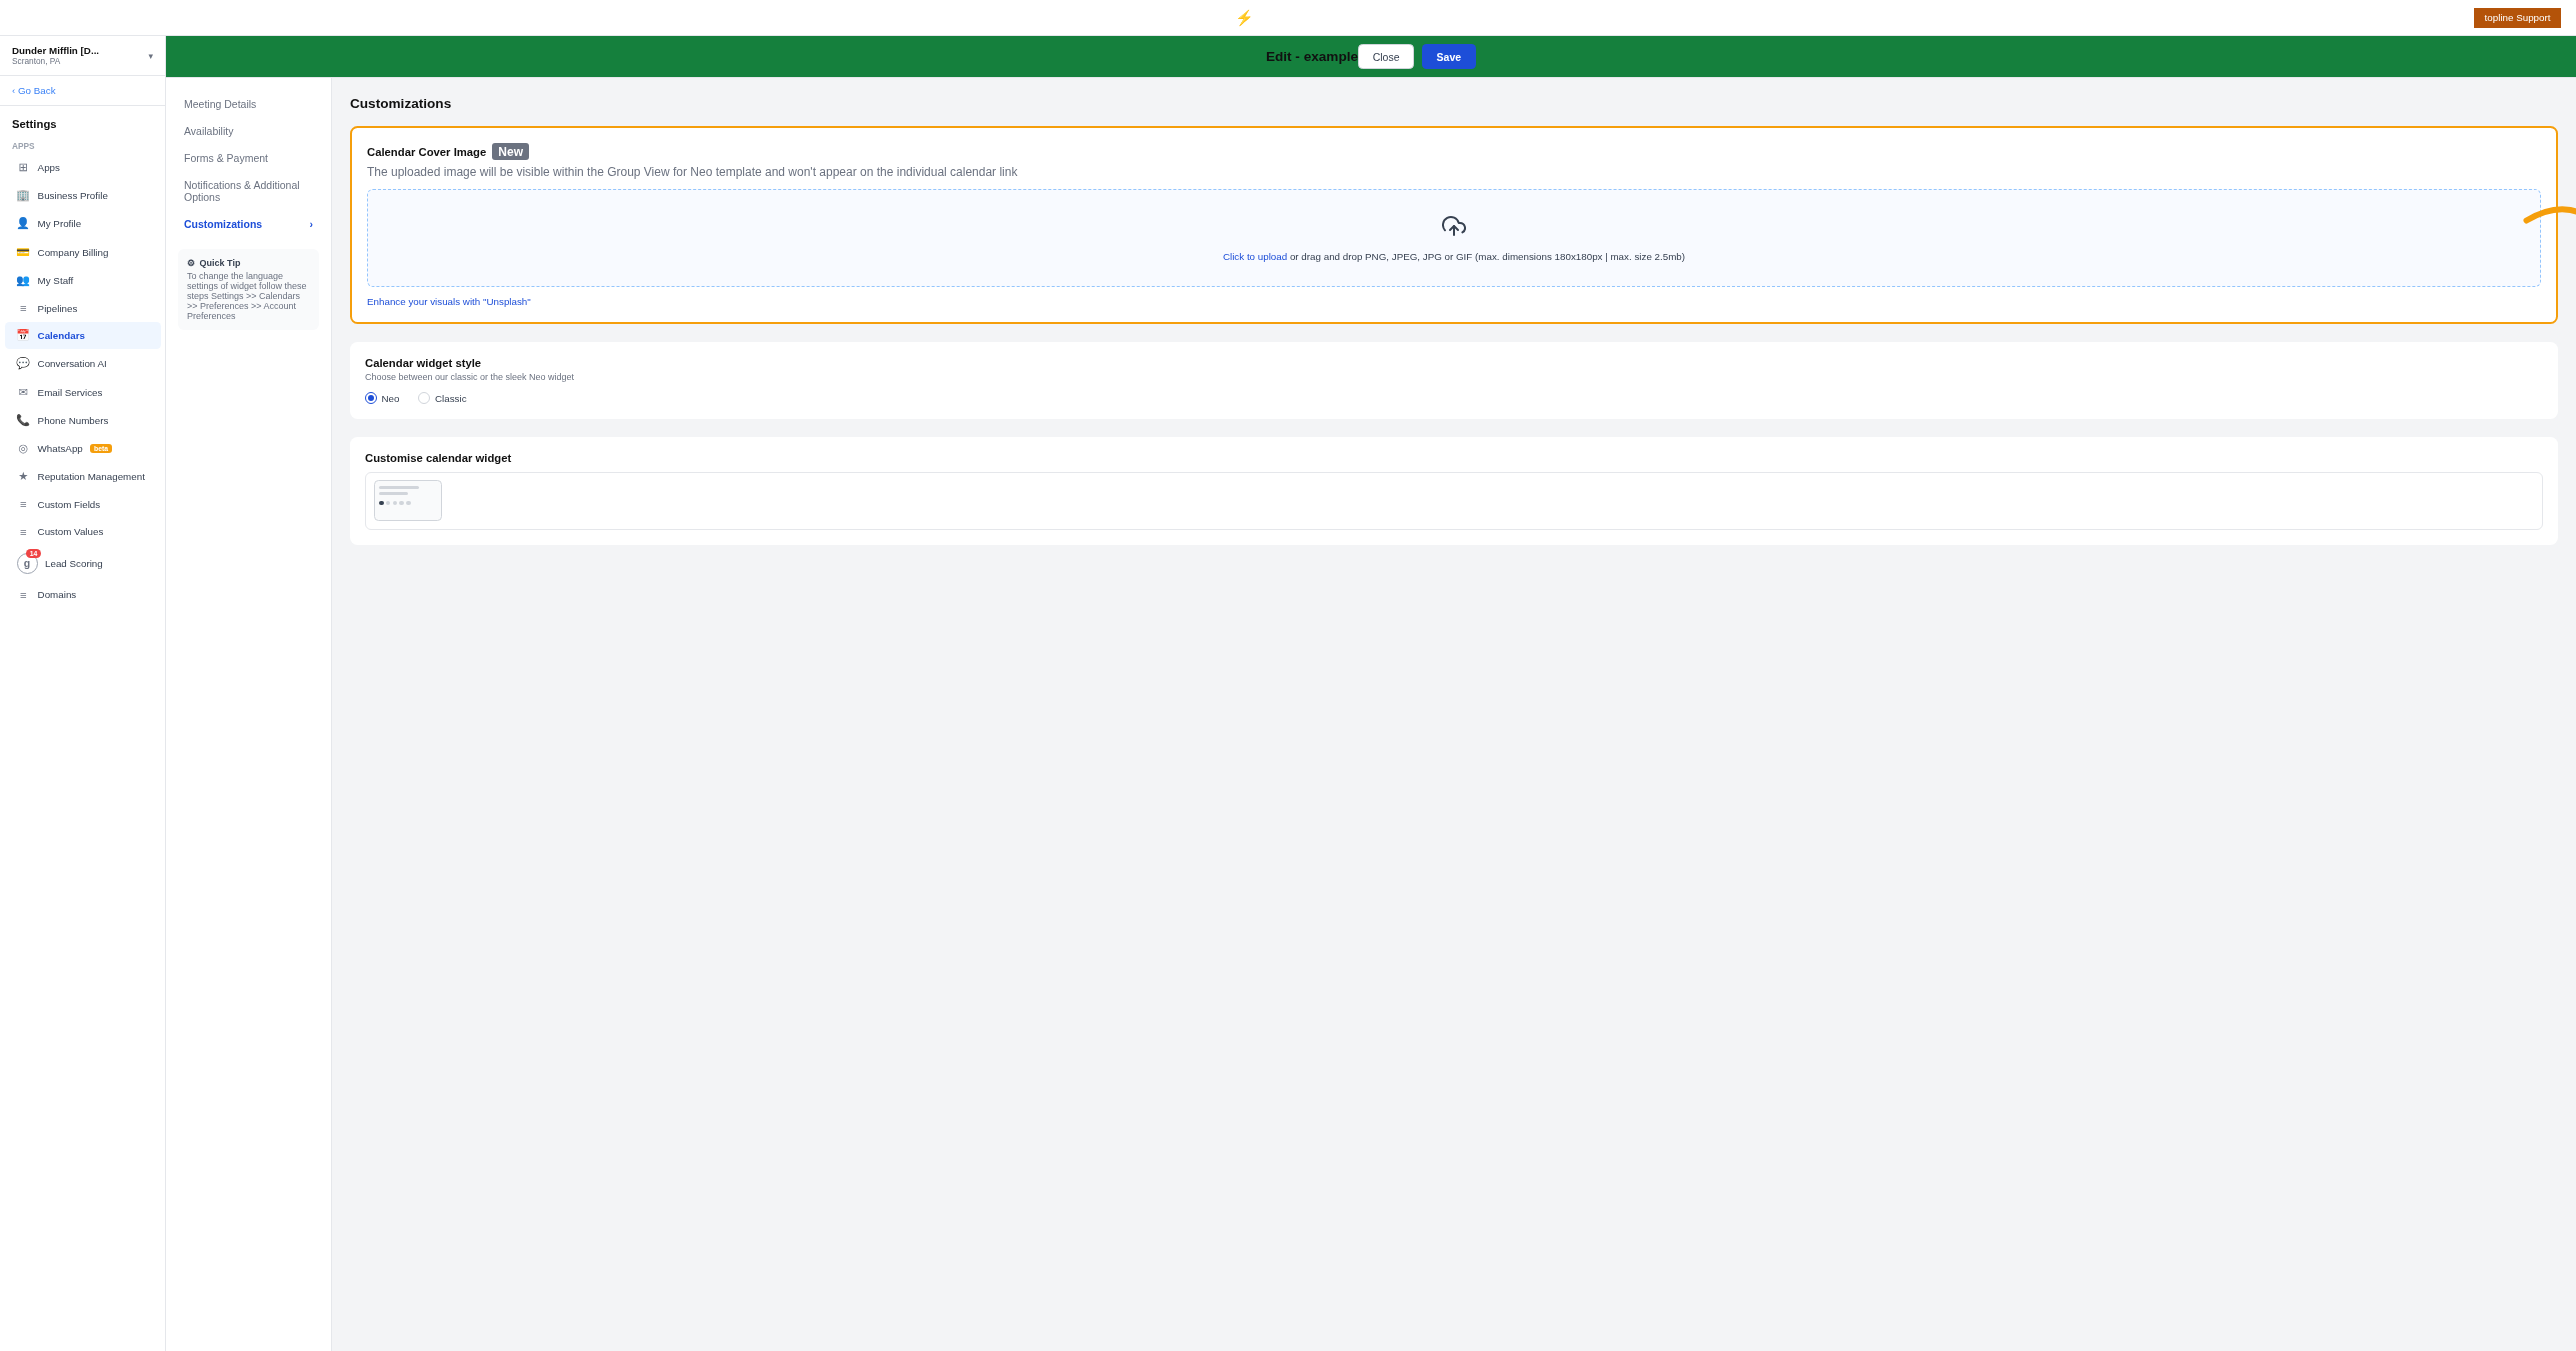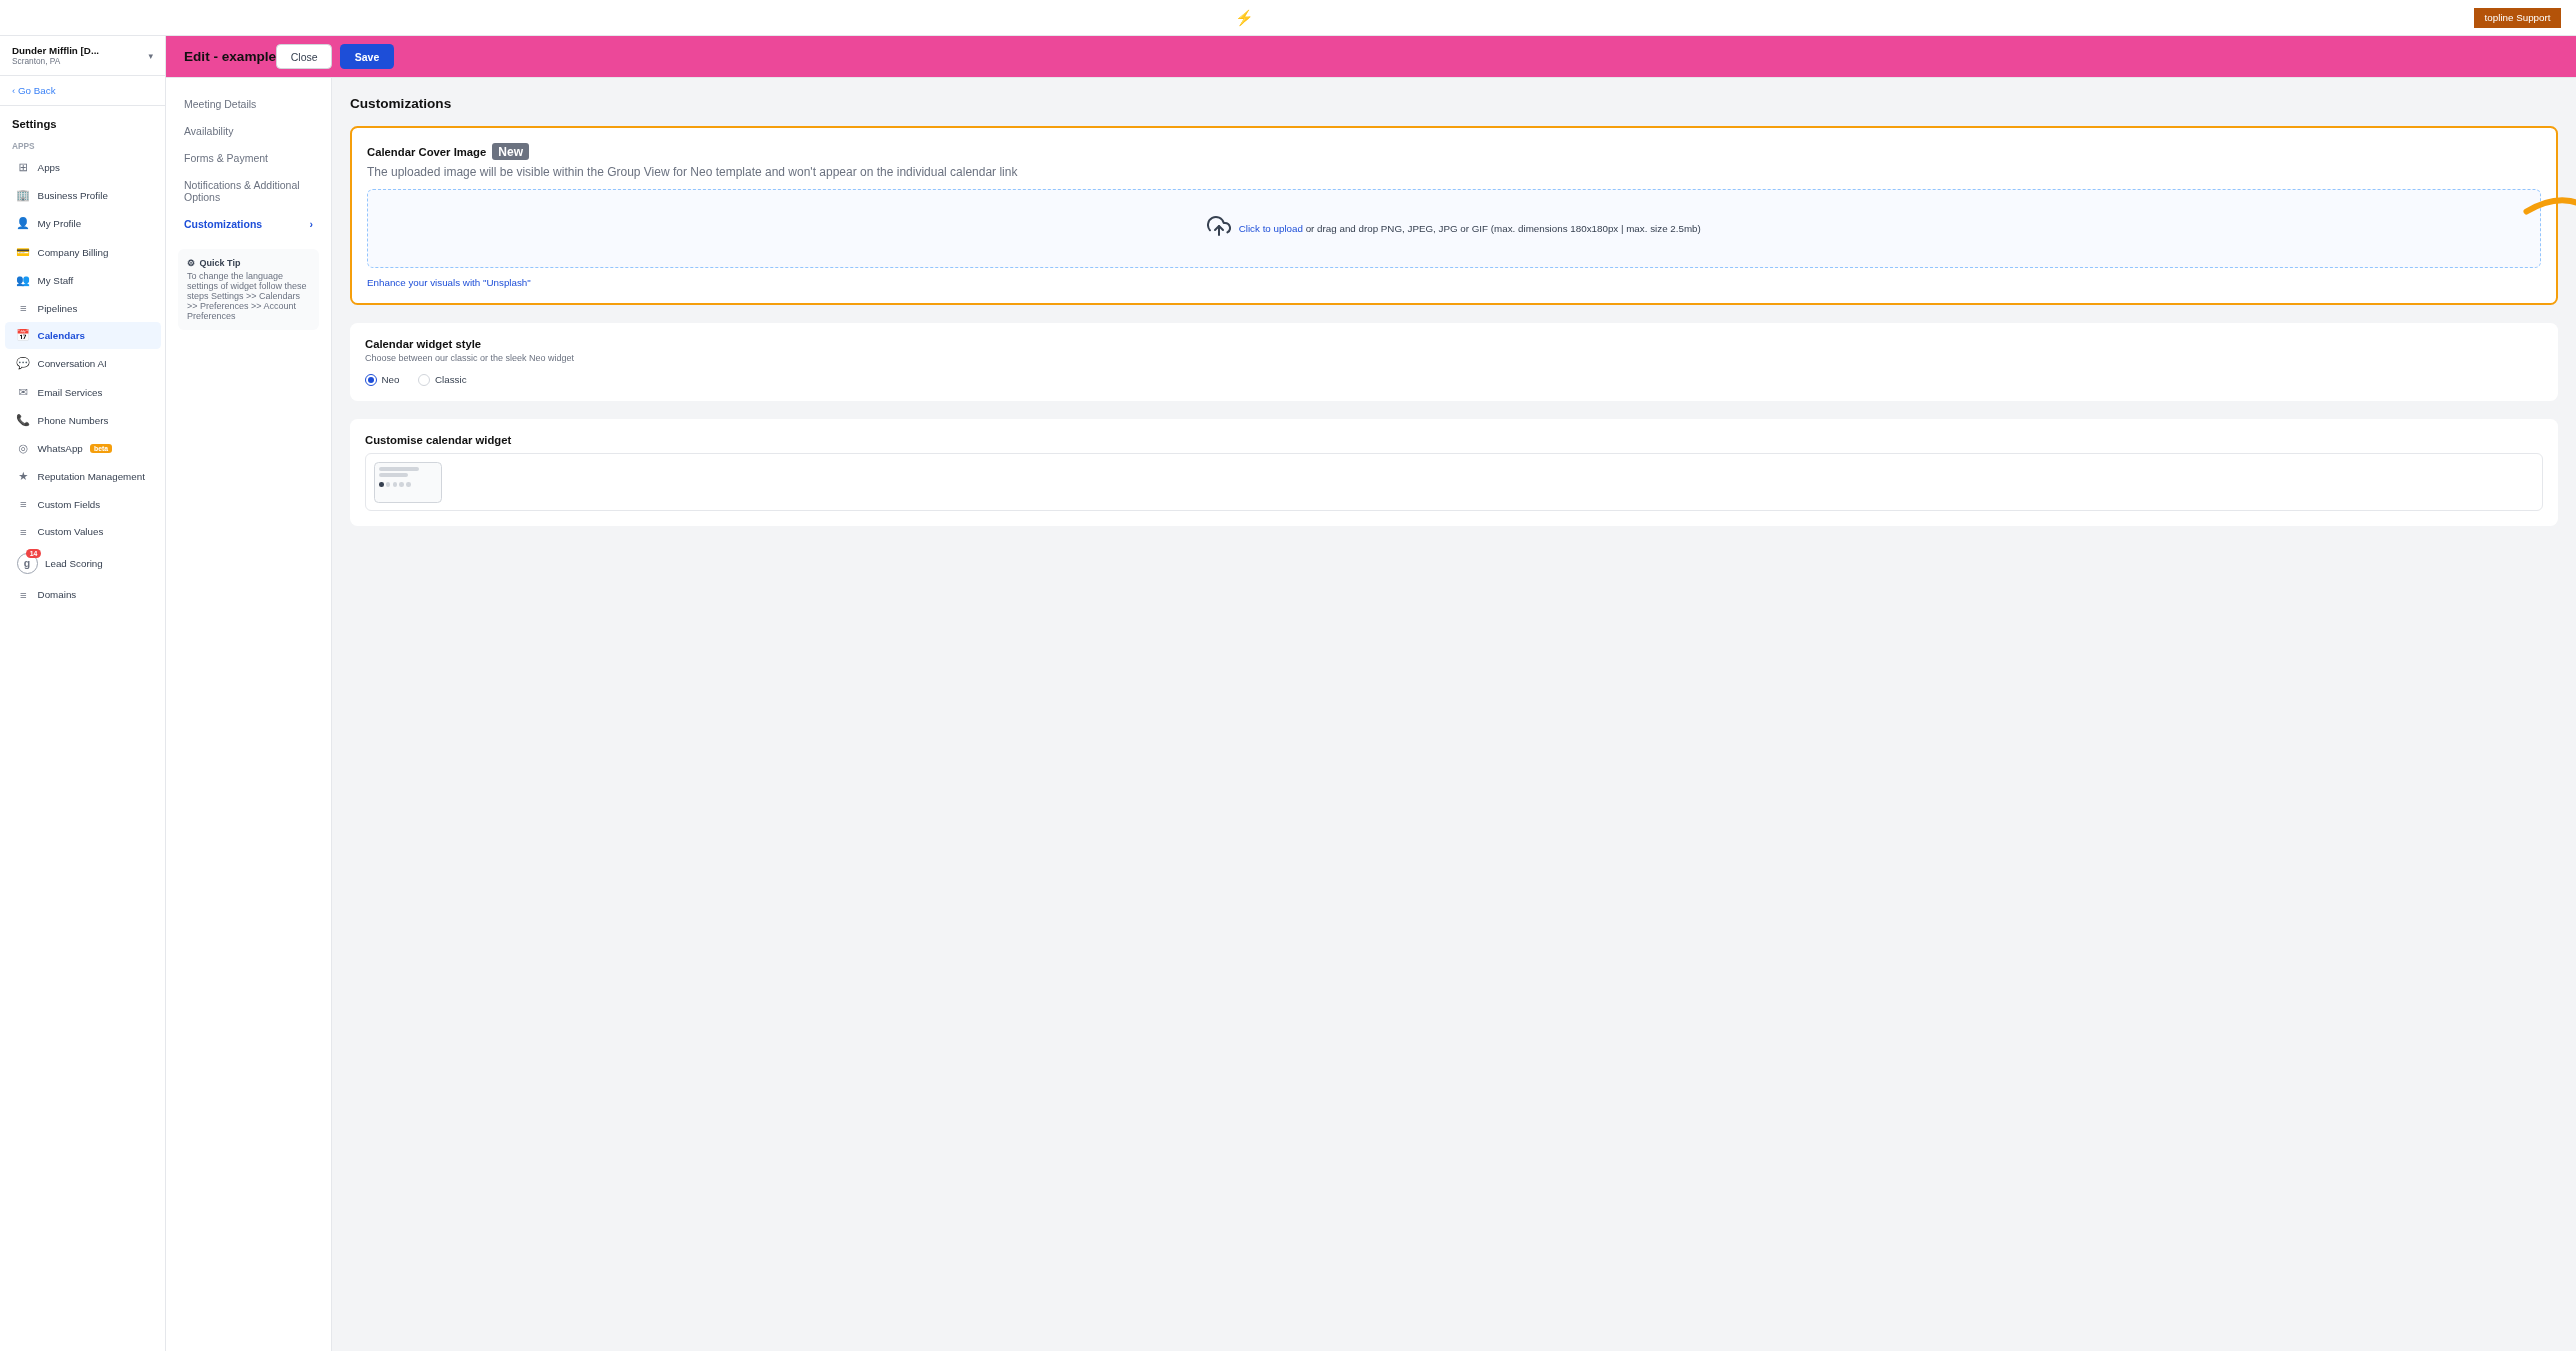--- a/index.html
+++ b/index.html
@@ -62,22 +62,22 @@
       width: 21px; height: 21px; background: #fff; border-radius: 50%;
       border: 1.5px solid #9ca3af; display: flex; align-items: center; justify-content: center;
       font-size: 10.5px; font-weight: 800; color: #6b7280; position: relative; flex-shrink: 0;
     }
 
     
     .main { flex: 1; display: flex; flex-direction: column; overflow: hidden; }
 
     
     .edit-header {
-      background: #ec4899; border-bottom: 0.8px solid #e5e7eb; padding: 0 18px;
-      height: 42px; display: flex; align-items: center; justify-content: flex-start; flex-shrink: 0;
+      background: #15803d; border-bottom: 0.8px solid #e5e7eb; padding: 0 18px;
+      height: 42px; display: flex; align-items: center; justify-content: center; flex-shrink: 0;
     }
     .edit-title { font-size: 13.6px; font-weight: 700; color: #111; }
     .header-actions { display: flex; gap: 7.5px; }
     .btn-close {
       border: 0.8px solid #d1d5db; background: #fff; color: #374151;
       padding: 5.3px 13.6px; border-radius: 4.5px; font-size: 10.5px; cursor: pointer;
     }
     .btn-save {
       background: #1d4ed8; color: #fff; border: none;
       padding: 5.3px 15px; border-radius: 4.5px; font-size: 10.5px; cursor: pointer; font-weight: 600;
@@ -121,21 +121,21 @@
     .cover-image-title { font-size: 11.3px; font-weight: 700; color: #111; display: flex; align-items: center; gap: 6px; margin-bottom: 4.5px; }
     .badge-new {
       background: #6b7280; color: #fff; font-size: 12px; font-weight: 700;
       padding: 1.5px 6px; border-radius: 3px;
     }
     .cover-image-desc { font-size: 12px; color: #6b7280; margin-bottom: 10.5px; }
 
     
     .upload-area {
       border: 1.5px dashed #93c5fd; border-radius: 6px; padding: 24px;
-      display: flex; flex-direction: row; align-items: center; justify-content: center;
+      display: flex; flex-direction: column; align-items: center; justify-content: center;
       gap: 7.5px; cursor: pointer; background: #f8faff;
     }
     .upload-icon { font-size: 21px; color: #374151; }
     .upload-text { font-size: 9.8px; color: #374151; text-align: center; }
     .upload-text .link { color: #1d4ed8; cursor: pointer; }
     .unsplash-link { color: #1d4ed8; font-size: 9.8px; margin-top: 9px; cursor: pointer; }
 
     
     .arrow-container {
       position: absolute; right: -53px; top: 50%; transform: translateY(-50%);

